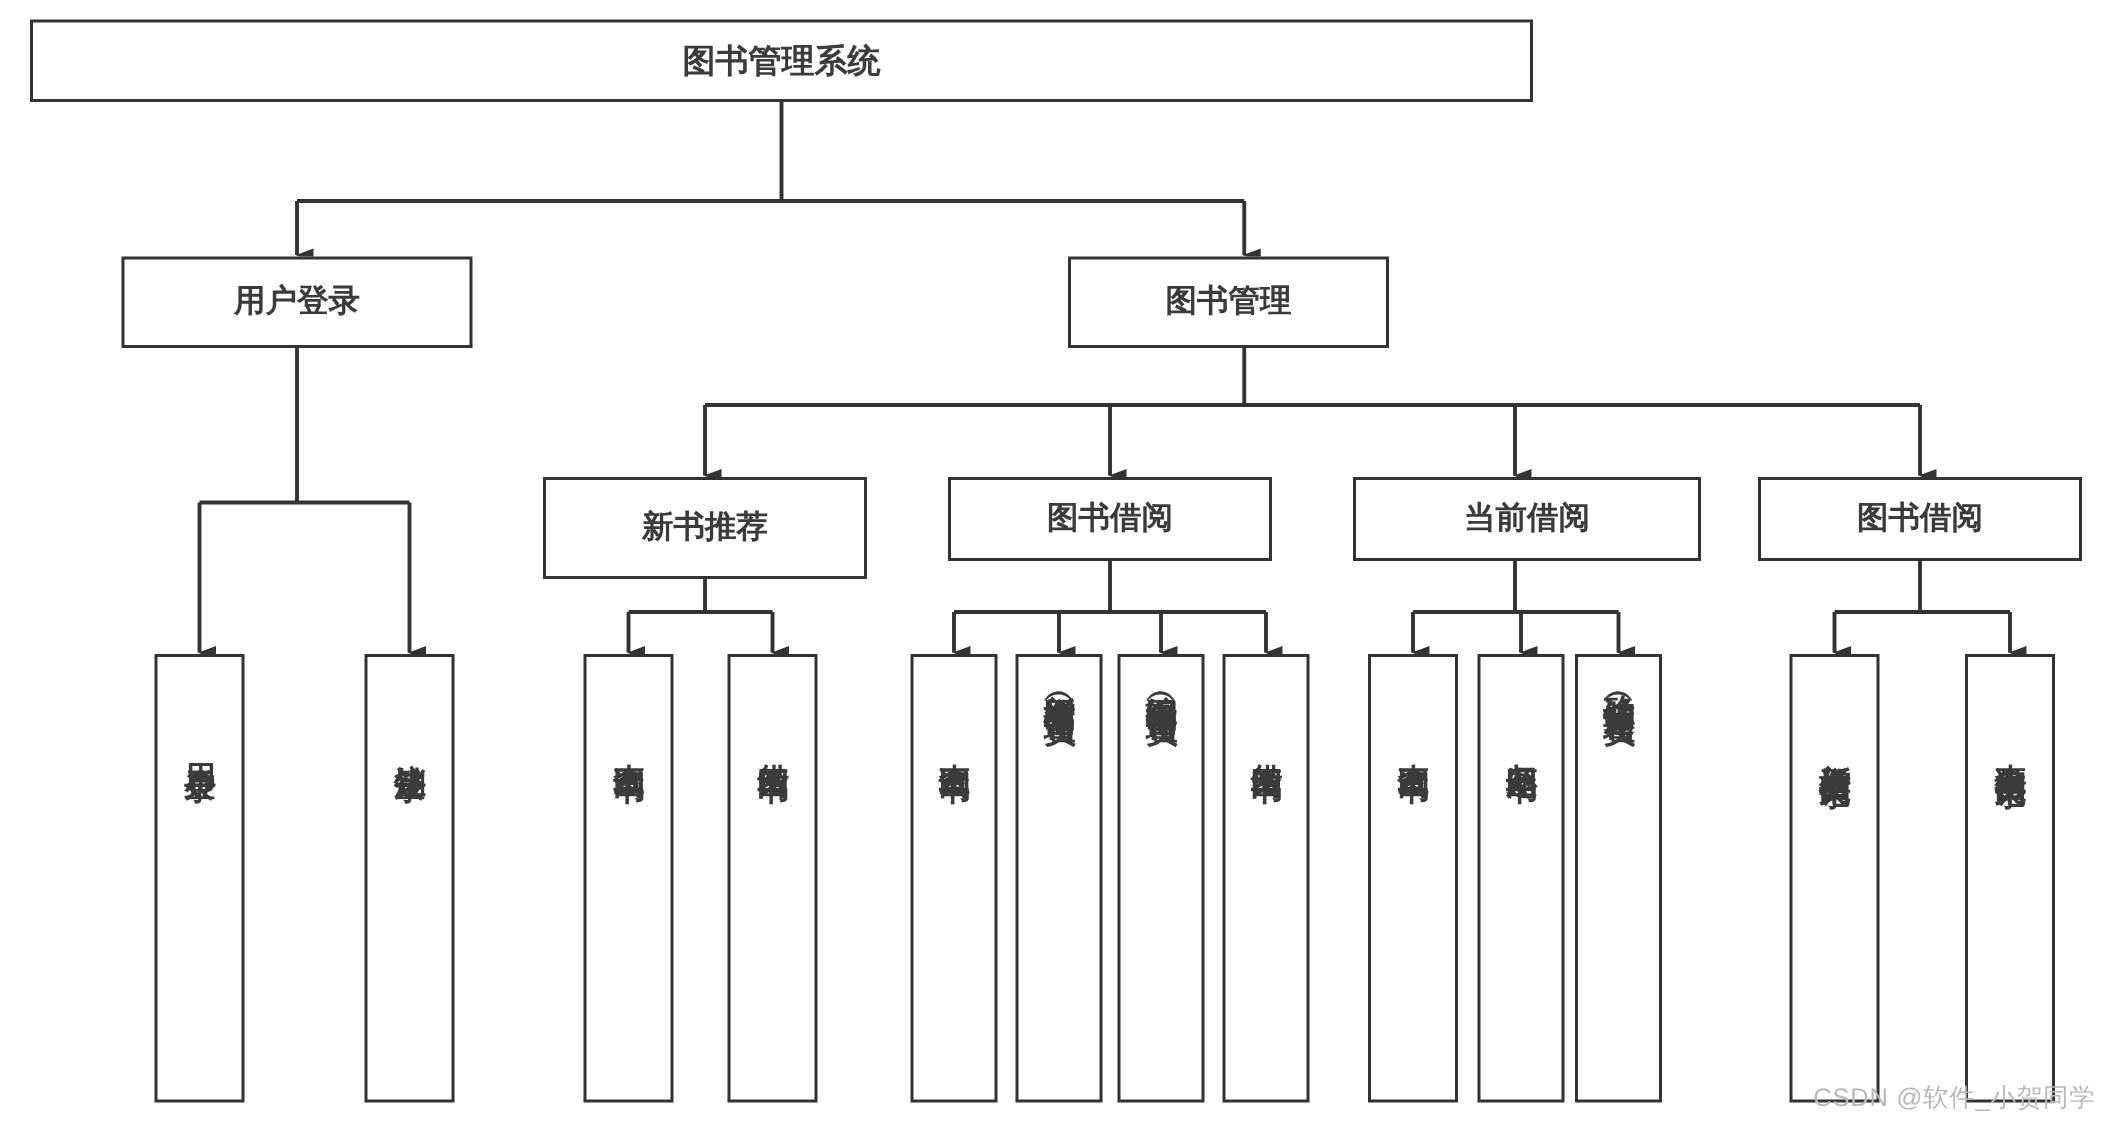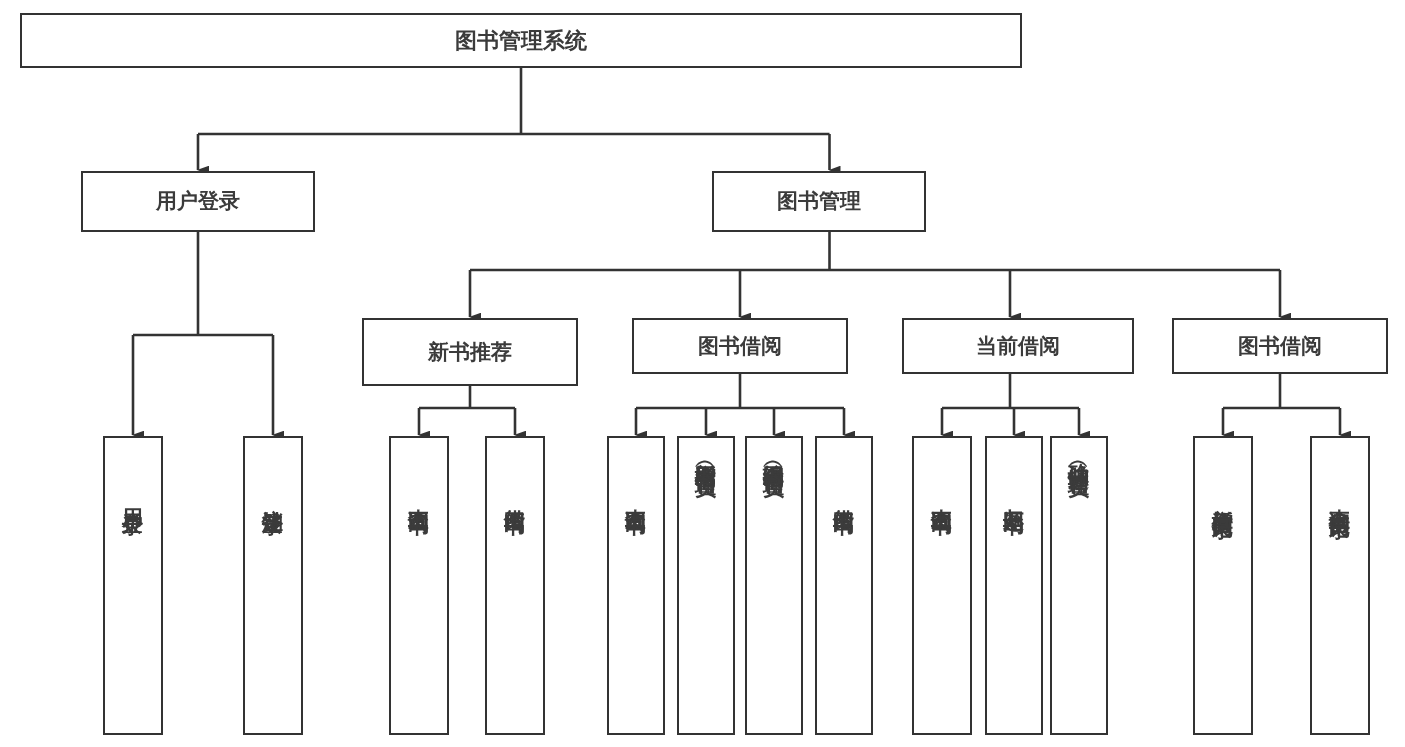--- a/index.html
+++ b/index.html
@@ -173,13 +173,14 @@
         <span class="node-label">确认归还（管理员）</span>
       </div>
       <div class="node level2 leaf center" style="left: 1193px; top: 436px; width: 60px; height: 299px;">
         <span class="node-label">新增借阅记录</span>
       </div>
       <div class="node level2 leaf center" style="left: 1310px; top: 436px; width: 60px; height: 299px;">
         <span class="node-label">查询借阅记录</span>
       </div>
     </div>
 
+  <div id="watermark">CSDN @软件_小贺同学</div>
 </div>
 
 </body></html>

